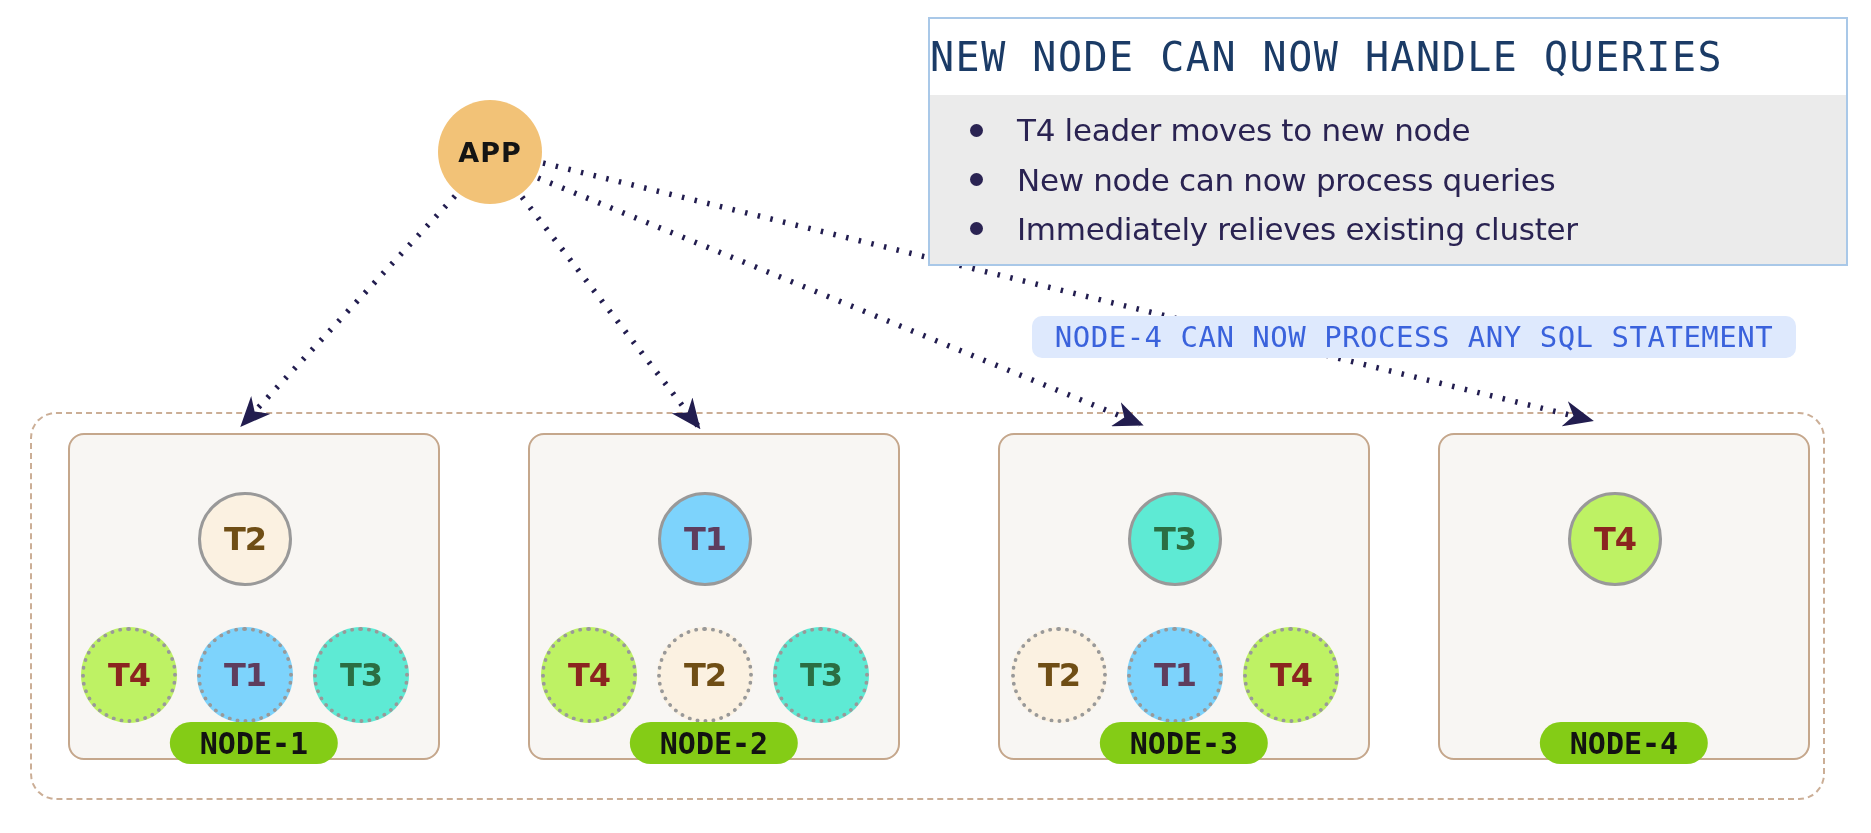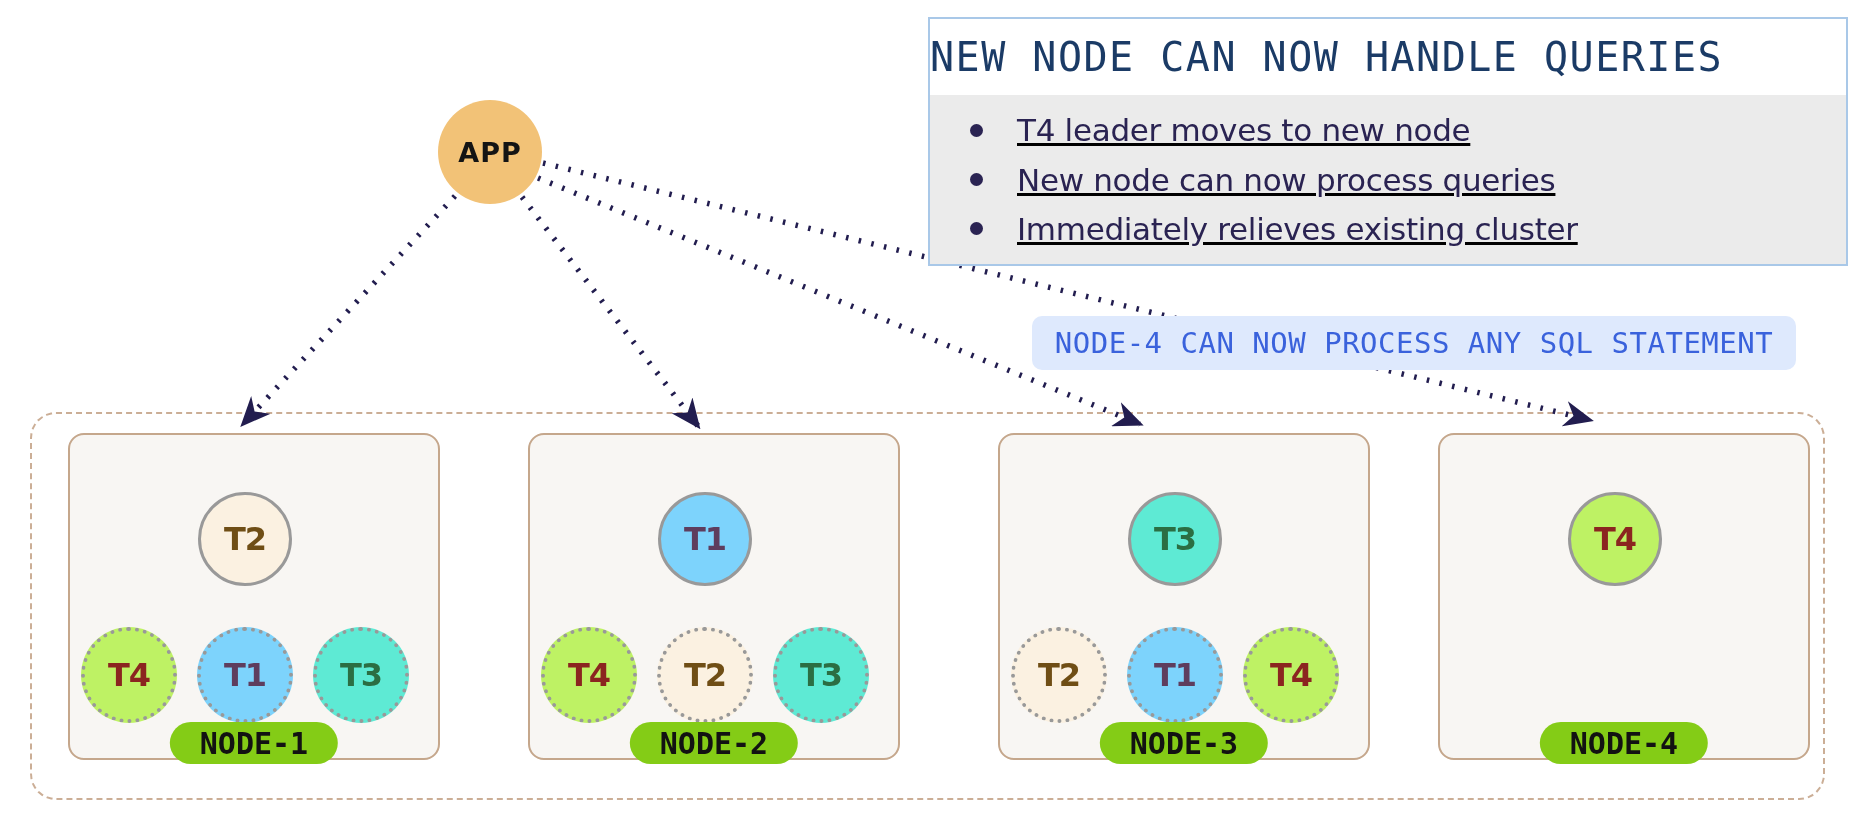--- a/index.html
+++ b/index.html
@@ -19,34 +19,34 @@
     position:absolute;left:928px;top:17px;width:920px;height:249px;
     border:2px solid #A9C8E8;box-sizing:border-box;background:#ffffff;z-index:10;
   }
   .info-title{
     height:76px;display:flex;align-items:center;
     font-family:"DejaVu Sans Mono", monospace;font-size:40px;letter-spacing:1.5px;
     color:#1B3B66;white-space:nowrap;
   }
   .info-body{
     position:absolute;left:0;top:76px;right:0;bottom:0;background:#EBEBEB;
-    display:flex;flex-direction:column;justify-content:space-evenly;padding:4px 0;text-decoration:underline;
+    display:flex;flex-direction:column;justify-content:space-evenly;padding:4px 0;
   }
   .bullet-row{display:flex;align-items:center;}
   .bullet-dot{
     width:13px;height:13px;border-radius:50%;background:#2A2352;
     margin-left:40px;margin-right:34px;flex:0 0 auto;
   }
   .bullet-text{
     font-family:"DejaVu Sans", sans-serif;font-size:31px;letter-spacing:-0.3px;
     color:#2A2352;white-space:nowrap;
   }
   
   .callout-pill{
-    position:absolute;left:1032px;top:316px;width:764px;height:54px;border-radius:10px;
+    position:absolute;left:1032px;top:316px;width:764px;height:42px;border-radius:10px;
     background:#DEE9FD;display:flex;align-items:center;justify-content:center;z-index:10;
     font-family:"DejaVu Sans Mono", monospace;font-size:29px;letter-spacing:0.5px;color:#3A62DC;
     white-space:nowrap;
   }
   
   .cluster{
     position:absolute;left:30px;top:412px;width:1795px;height:388px;
     border:2.5px dashed #CBAE96;border-radius:26px;box-sizing:border-box;z-index:1;
   }
   .node-box{

